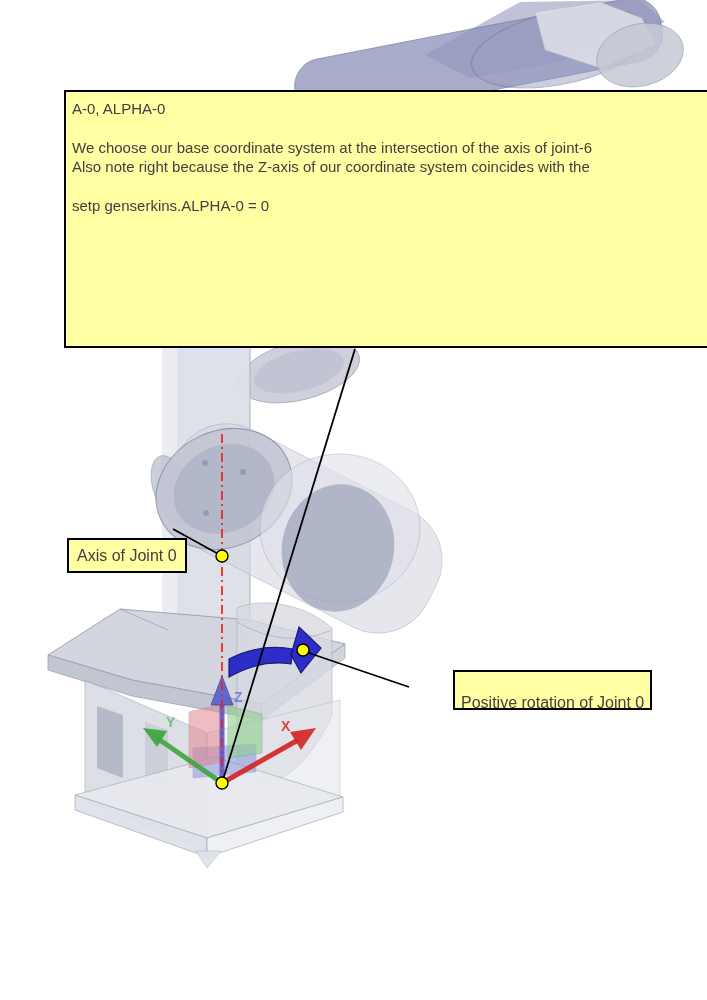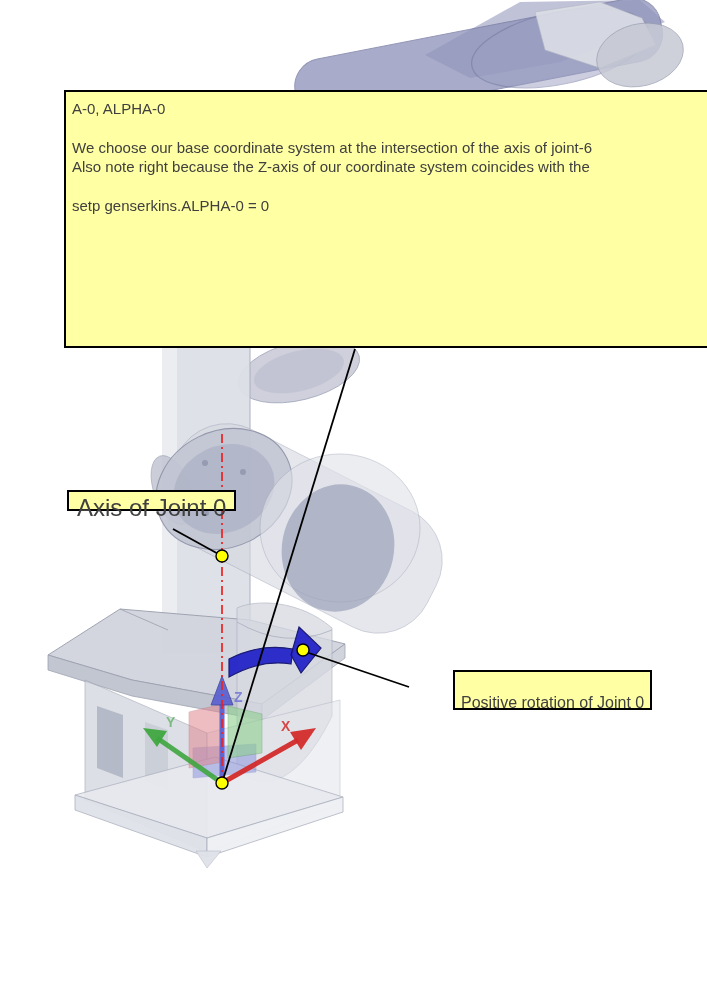--- a/index.html
+++ b/index.html
@@ -11,22 +11,22 @@
   .callout{
     position:absolute;background:#FFFFA3;border:2px solid #000;
     color:#404040;box-sizing:border-box;white-space:nowrap;margin-left:45px;
   }
   #infobox{
     left:19px;top:90px;width:672px;height:258px;
     padding:7px 0 0 6px;font-size:15px;line-height:19.4px;
   }
   .note-line{height:19.4px;white-space:nowrap;}
   #axis-label{
-    left:22px;top:490px;height:21px;padding:0 8px;
-    font-size:24px;line-height:31px;
+    left:22px;top:538px;height:35px;padding:0 8px;
+    font-size:16px;line-height:31px;
   }
   #rot-label{
     left:408px;top:670px;height:30px;padding:18px 6px;
     font-size:16px;line-height:26px;
   }
 </style>
 </head>
 <body>
 
 <svg id="scene" viewBox="0 0 707 1000">

